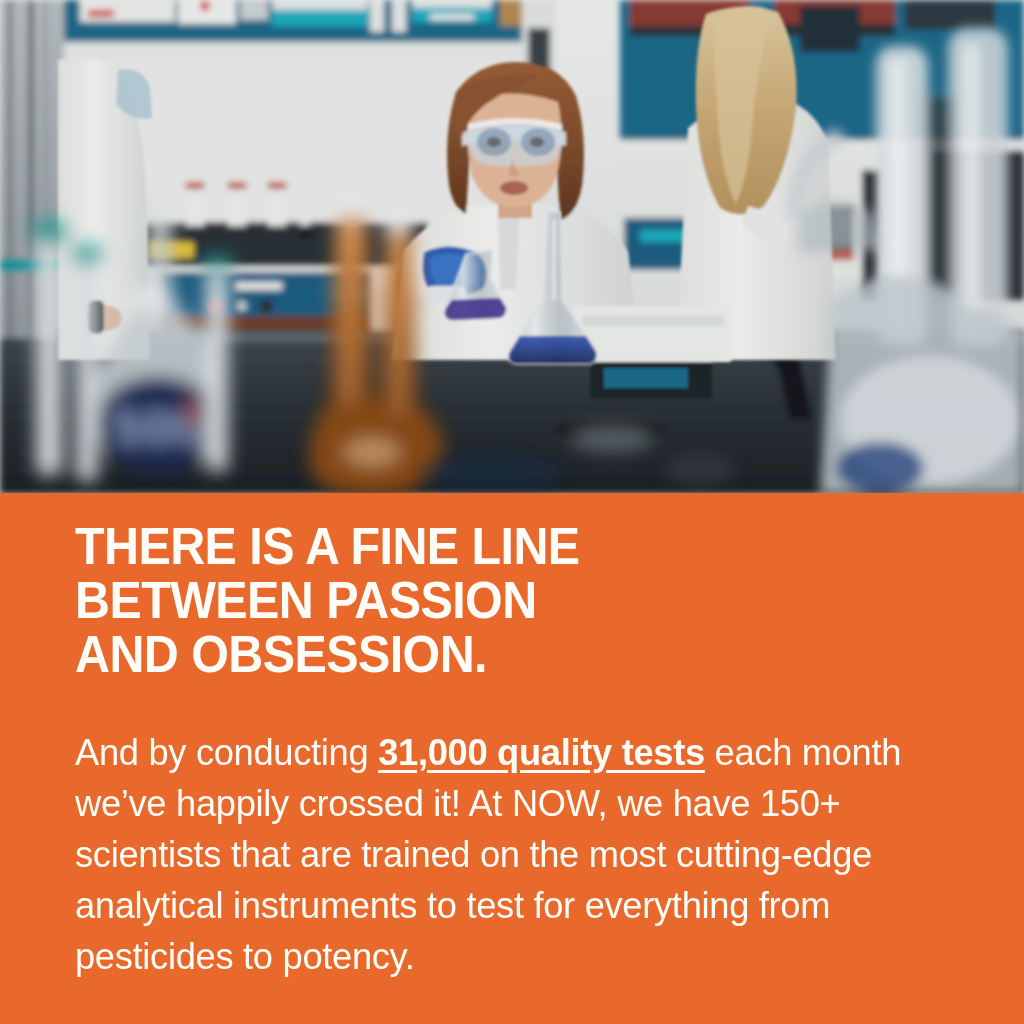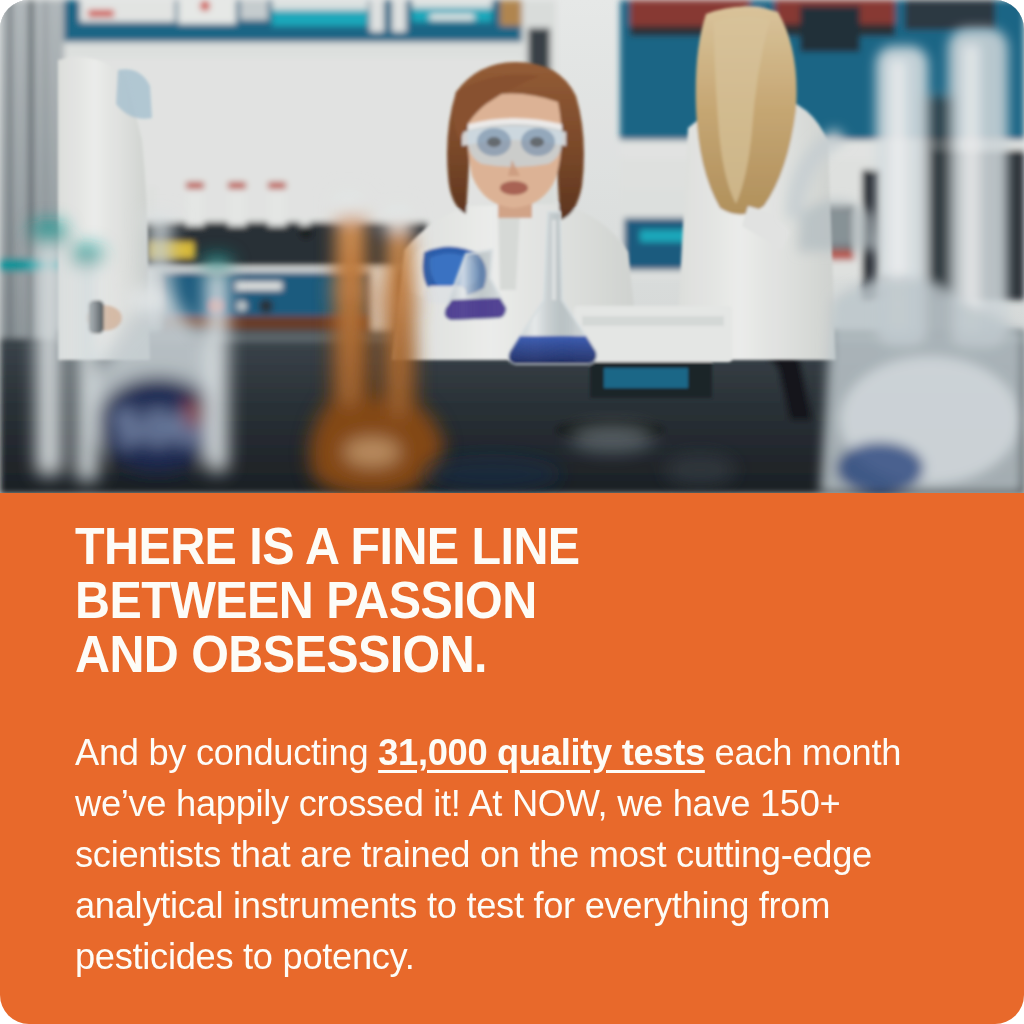--- a/index.html
+++ b/index.html
@@ -4,21 +4,20 @@
 <style>
   * { margin:0; padding:0; box-sizing:border-box; }
   html,body { width:1024px; height:1024px; overflow:hidden; background:#ffffff; }
   body { font-family:"Liberation Sans", sans-serif; }
 
   .poster {
     position:relative;
     width:1024px;
     height:1024px;
     overflow:hidden;
-    border-radius:29px;
   }
 
   
   .photo {
     position:absolute;
     left:0; top:0;
     width:1024px; height:494px;
     overflow:hidden;
     background:#8e969b;
   }

